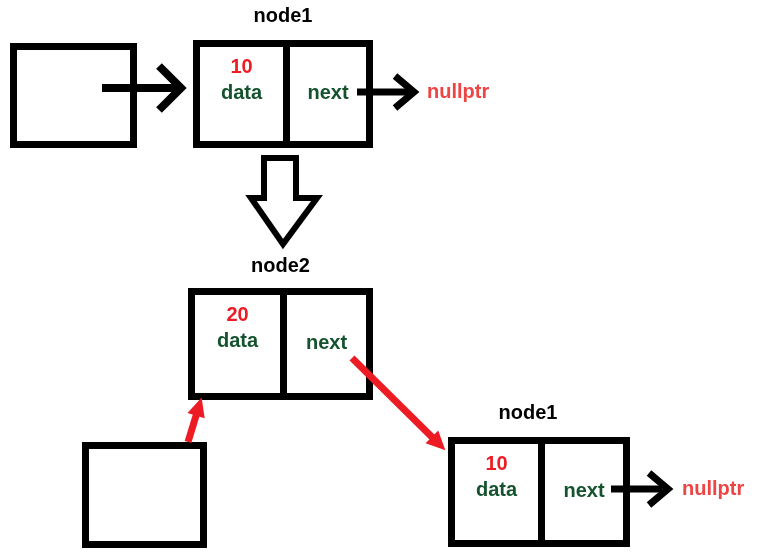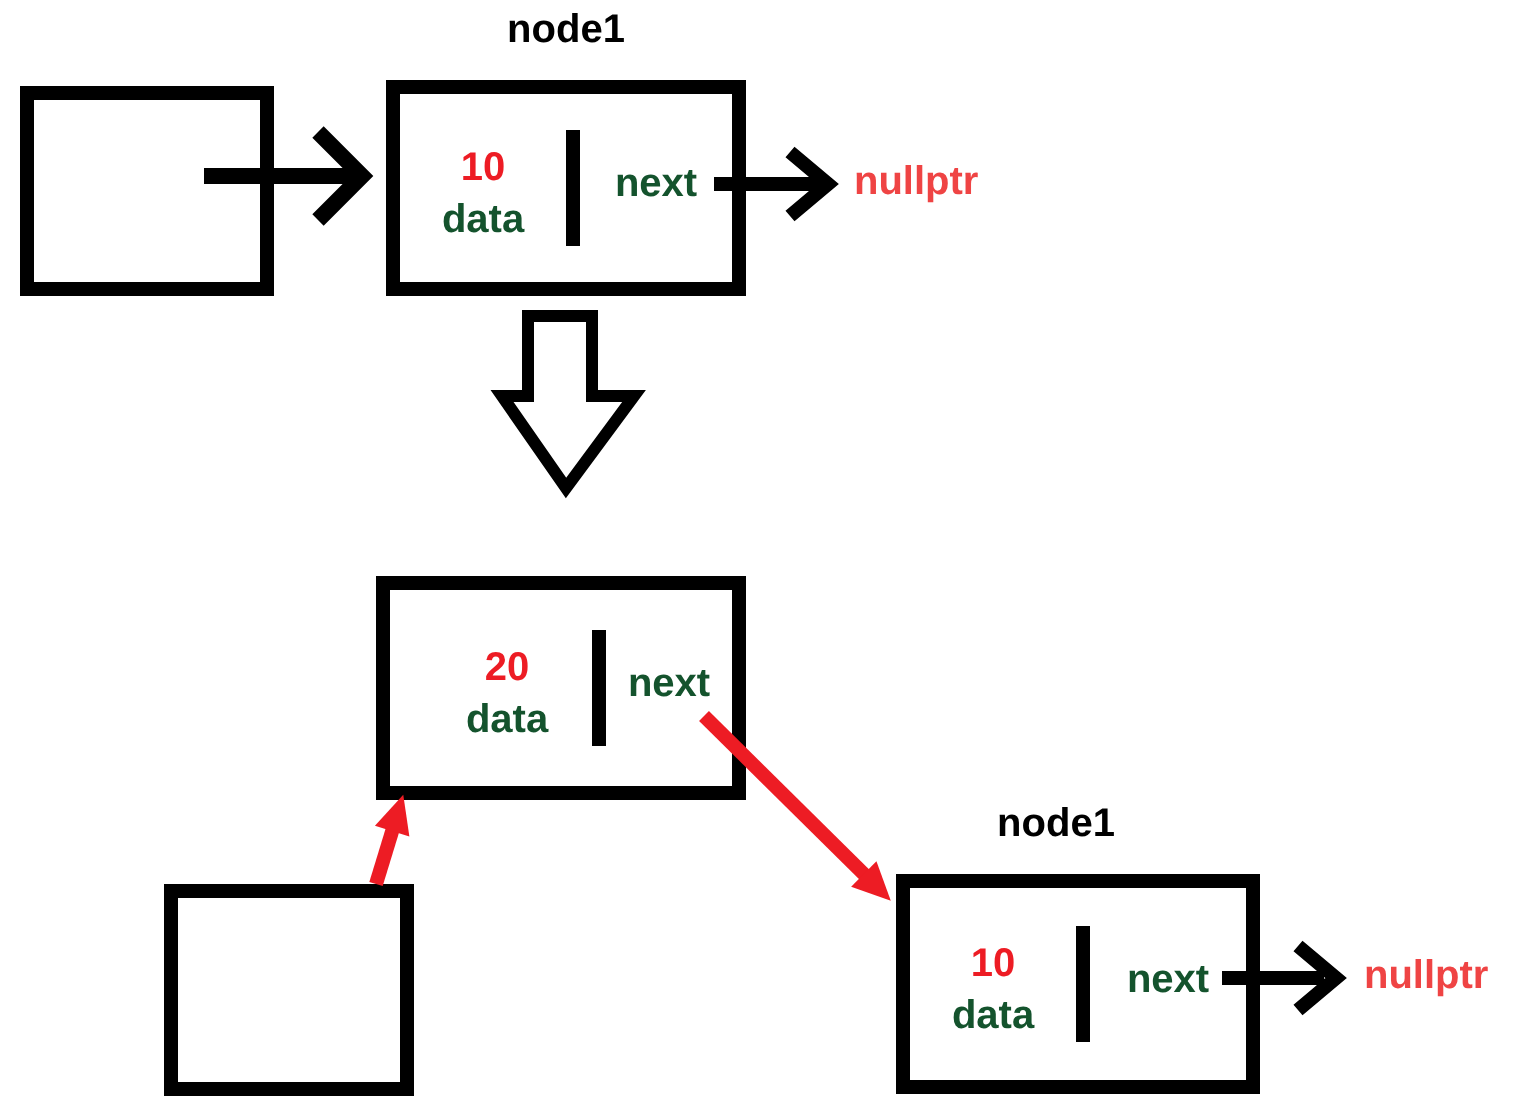--- a/index.html
+++ b/index.html
@@ -11,21 +11,21 @@
     font-family: "Liberation Sans", sans-serif;
     overflow: hidden;
   }
   .box {
     position: absolute;
     background: #ffffff;
     border: 7px solid #000000;
     box-sizing: border-box;
     z-index: 1;
   }
-  .nodebox { display: flex; align-items: center; }
+  .nodebox { display: flex; }
   .cell-left {
     border-right: 7px solid #000000;
     box-sizing: border-box;
     display: flex;
     flex-direction: column;
     align-items: center;
     padding-top: 6px;
   }
   .cell-right {
     flex: 1;
@@ -86,23 +86,24 @@
       <span class="val">10</span>
       <span class="fld">data</span>
     </div>
     <div class="cell-right" style="padding-bottom:5px;">
       <span class="fld">next</span>
     </div>
   </div>
 
   <div class="nullptr" style="left:427px; top:80px;">nullptr</div>
 
+  <div class="title" style="left:188px; top:254px; width:185px;">node2</div>
 
   <div class="box nodebox" style="left:188px; top:288px; width:185px; height:112px;">
-    <div class="cell-left" style="width:92px;margin-left:16px;">
+    <div class="cell-left" style="width:92px;">
       <span class="val">20</span>
       <span class="fld">data</span>
     </div>
     <div class="cell-right" style="padding-bottom:4px;">
       <span class="fld">next</span>
     </div>
   </div>
 
   <div class="box" style="left:82px; top:442px; width:125px; height:106px;"></div>
 

